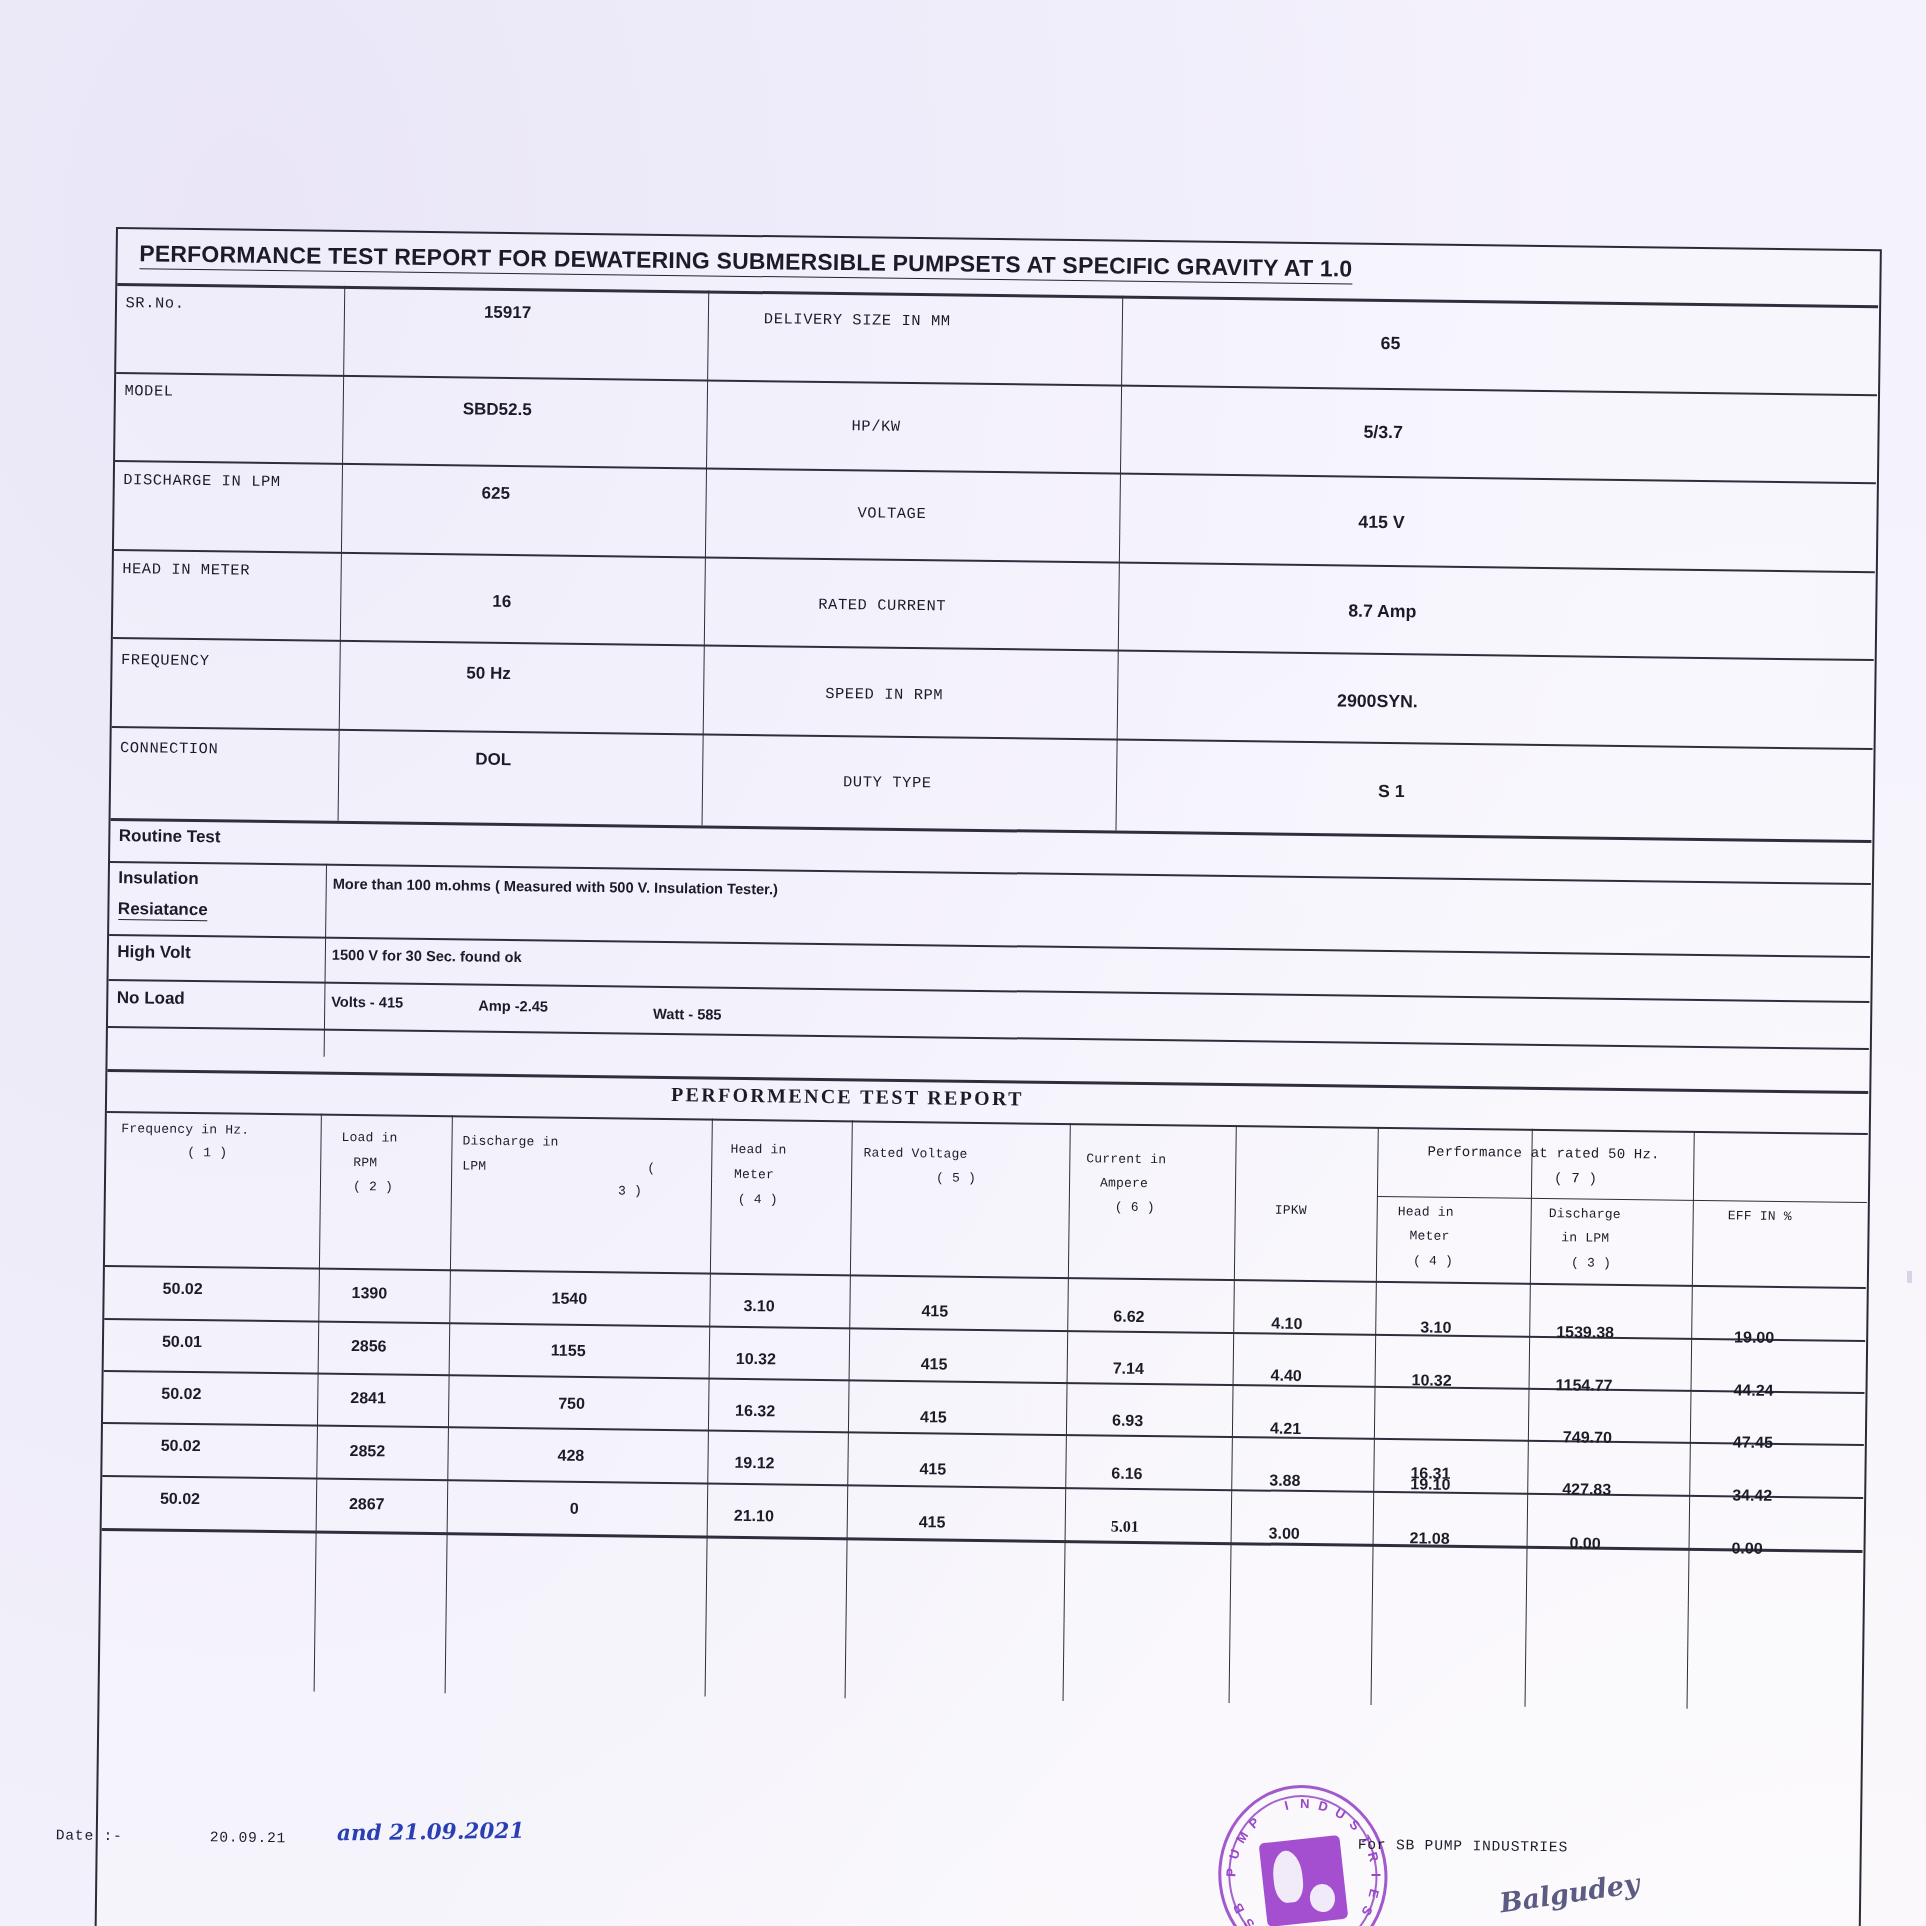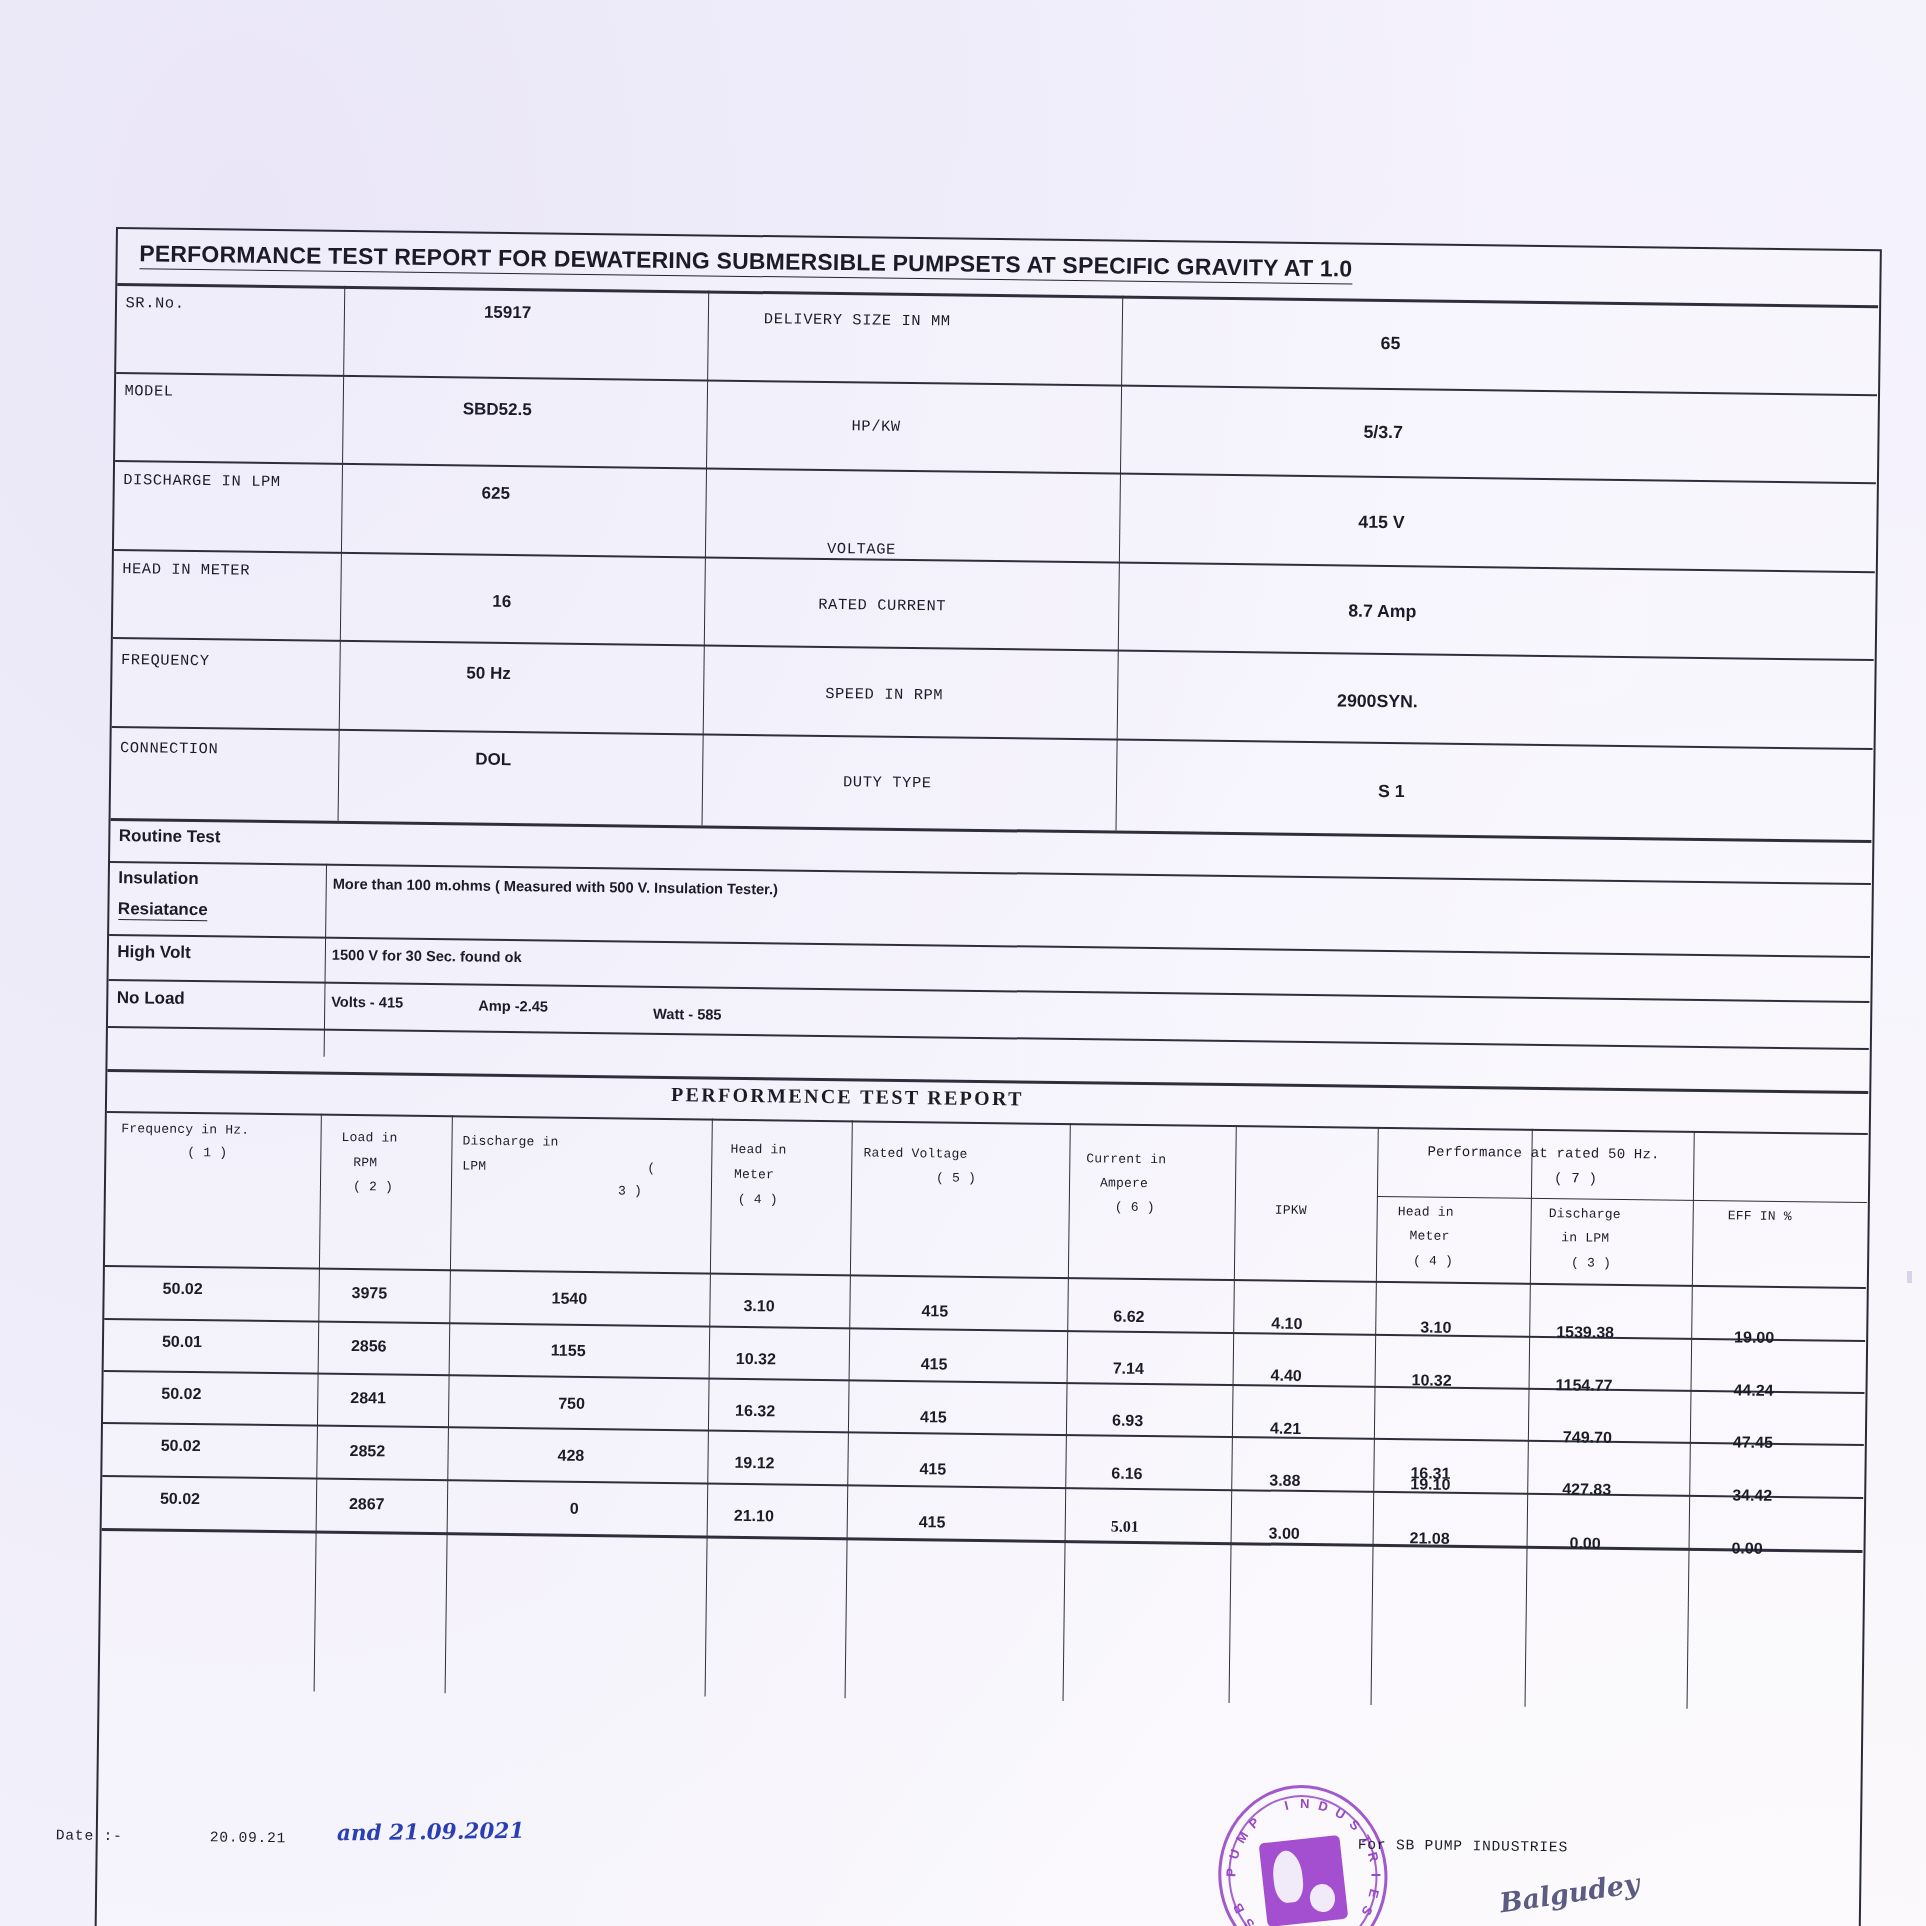--- a/index.html
+++ b/index.html
@@ -148,21 +148,21 @@
 
     <div class="t val" style="left:367px; top:69px;">15917</div>
     <div class="t val" style="left:347px; top:166px;">SBD52.5</div>
     <div class="t val" style="left:367px; top:250px;">625</div>
     <div class="t val" style="left:379px; top:358px;">16</div>
     <div class="t val" style="left:354px; top:430px;">50 Hz</div>
     <div class="t val" style="left:364px; top:516px;">DOL</div>
 
     <div class="t lbl" style="left:647px; top:73px;">DELIVERY SIZE IN MM</div>
     <div class="t lbl" style="left:736px; top:179px;">HP/KW</div>
-    <div class="t lbl" style="left:713px; top:266px;margin-top:36px;">VOLTAGE</div>
+    <div class="t lbl" style="left:743px; top:266px;">VOLTAGE</div>
     <div class="t lbl" style="left:705px; top:358px;">RATED  CURRENT</div>
     <div class="t lbl" style="left:713px; top:447px;">SPEED  IN  RPM</div>
     <div class="t lbl" style="left:732px; top:535px;">DUTY  TYPE</div>
 
     <div class="t val-lg" style="left:1264px; top:88px;">65</div>
     <div class="t val-lg" style="left:1248px; top:177px;">5/3.7</div>
     <div class="t val-lg" style="left:1244px; top:267px;">415 V</div>
     <div class="t val-lg" style="left:1235px; top:356px;text-align:center;">8.7 Amp</div>
     <div class="t val-lg" style="left:1225px; top:446px;">2900SYN.</div>
     <div class="t val-lg" style="left:1267px; top:536px;">S 1</div>
@@ -246,21 +246,21 @@
 
     <div class="hr" style="left:0; top:1036px; width:1761px;"></div>
 
     <div class="hr" style="left:0; top:1089px; width:1761px;"></div>
     <div class="hr" style="left:0; top:1141px; width:1761px;"></div>
     <div class="hr" style="left:0; top:1193px; width:1761px;"></div>
     <div class="hr" style="left:0; top:1246px; width:1761px;"></div>
     <div class="hr thick" style="left:0; top:1299px; width:1761px;"></div>
 
     <div class="t cellnum" style="left:58px;  top:1050px;">50.02</div>
-    <div class="t cellnum" style="left:247px;  top:1052px;">3975</div>
+    <div class="t cellnum" style="left:247px;  top:1052px;">1390</div>
     <div class="t cellnum" style="left:447px; top:1055px;">1540</div>
     <div class="t cellnum" style="left:639px; top:1060px;">3.10</div>
     <div class="t cellnum" style="left:817px; top:1063px;">415</div>
     <div class="t cellnum" style="left:1009px; top:1066px;">6.62</div>
     <div class="t cellnum" style="left:1167px; top:1071px;">4.10</div>
     <div class="t cellnum" style="left:1316px; top:1073px;">3.10</div>
     <div class="t cellnum" style="left:1452px; top:1076px;">1539.38</div>
     <div class="t cellnum" style="left:1630px; top:1079px;">19.00</div>
 
     <div class="t cellnum" style="left:58px;  top:1103px;">50.01</div>

